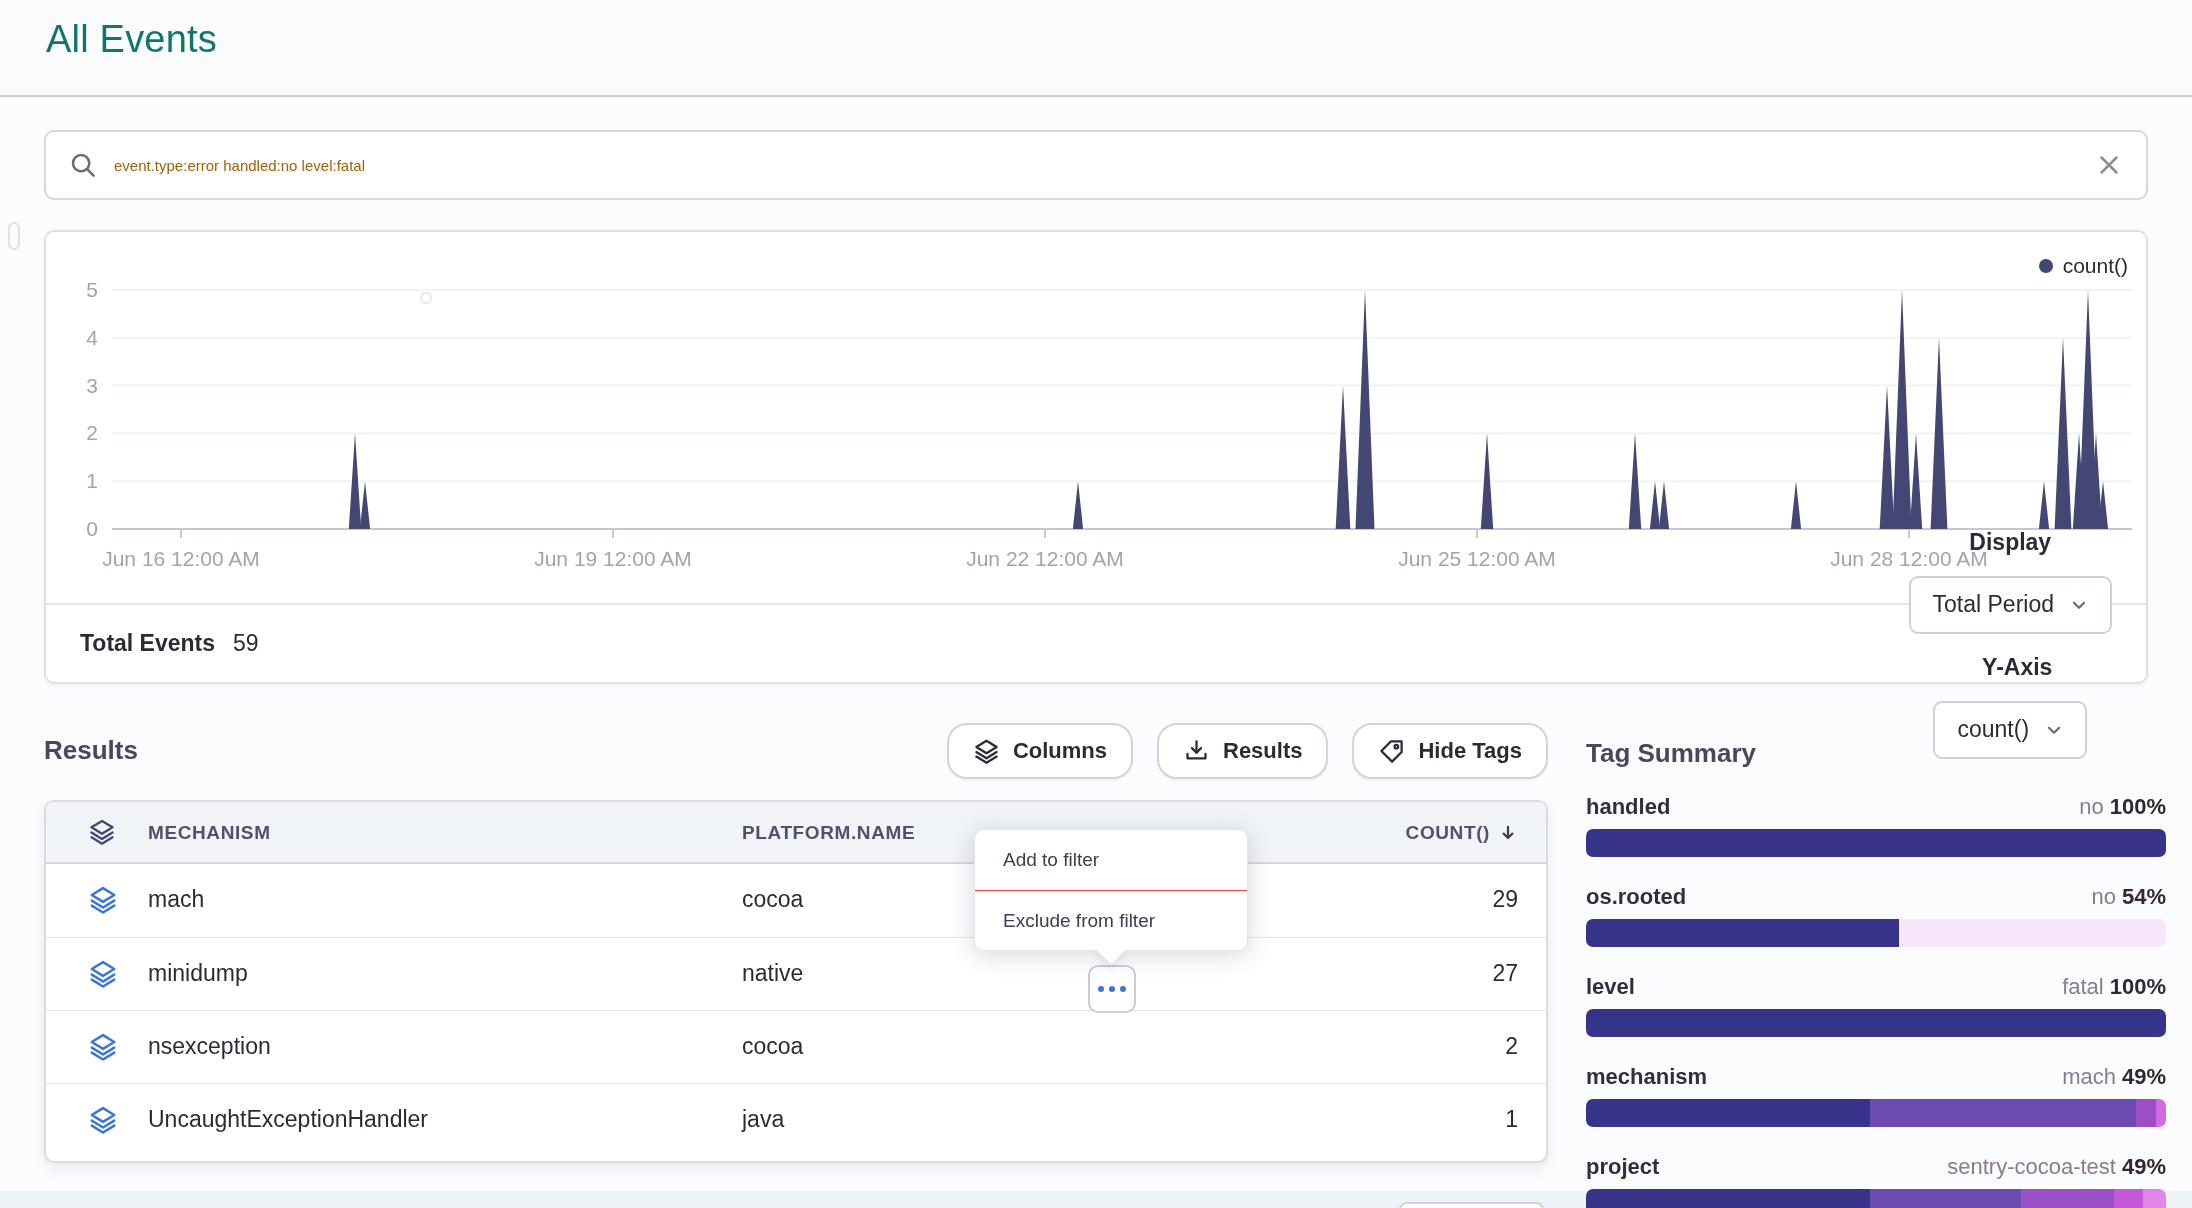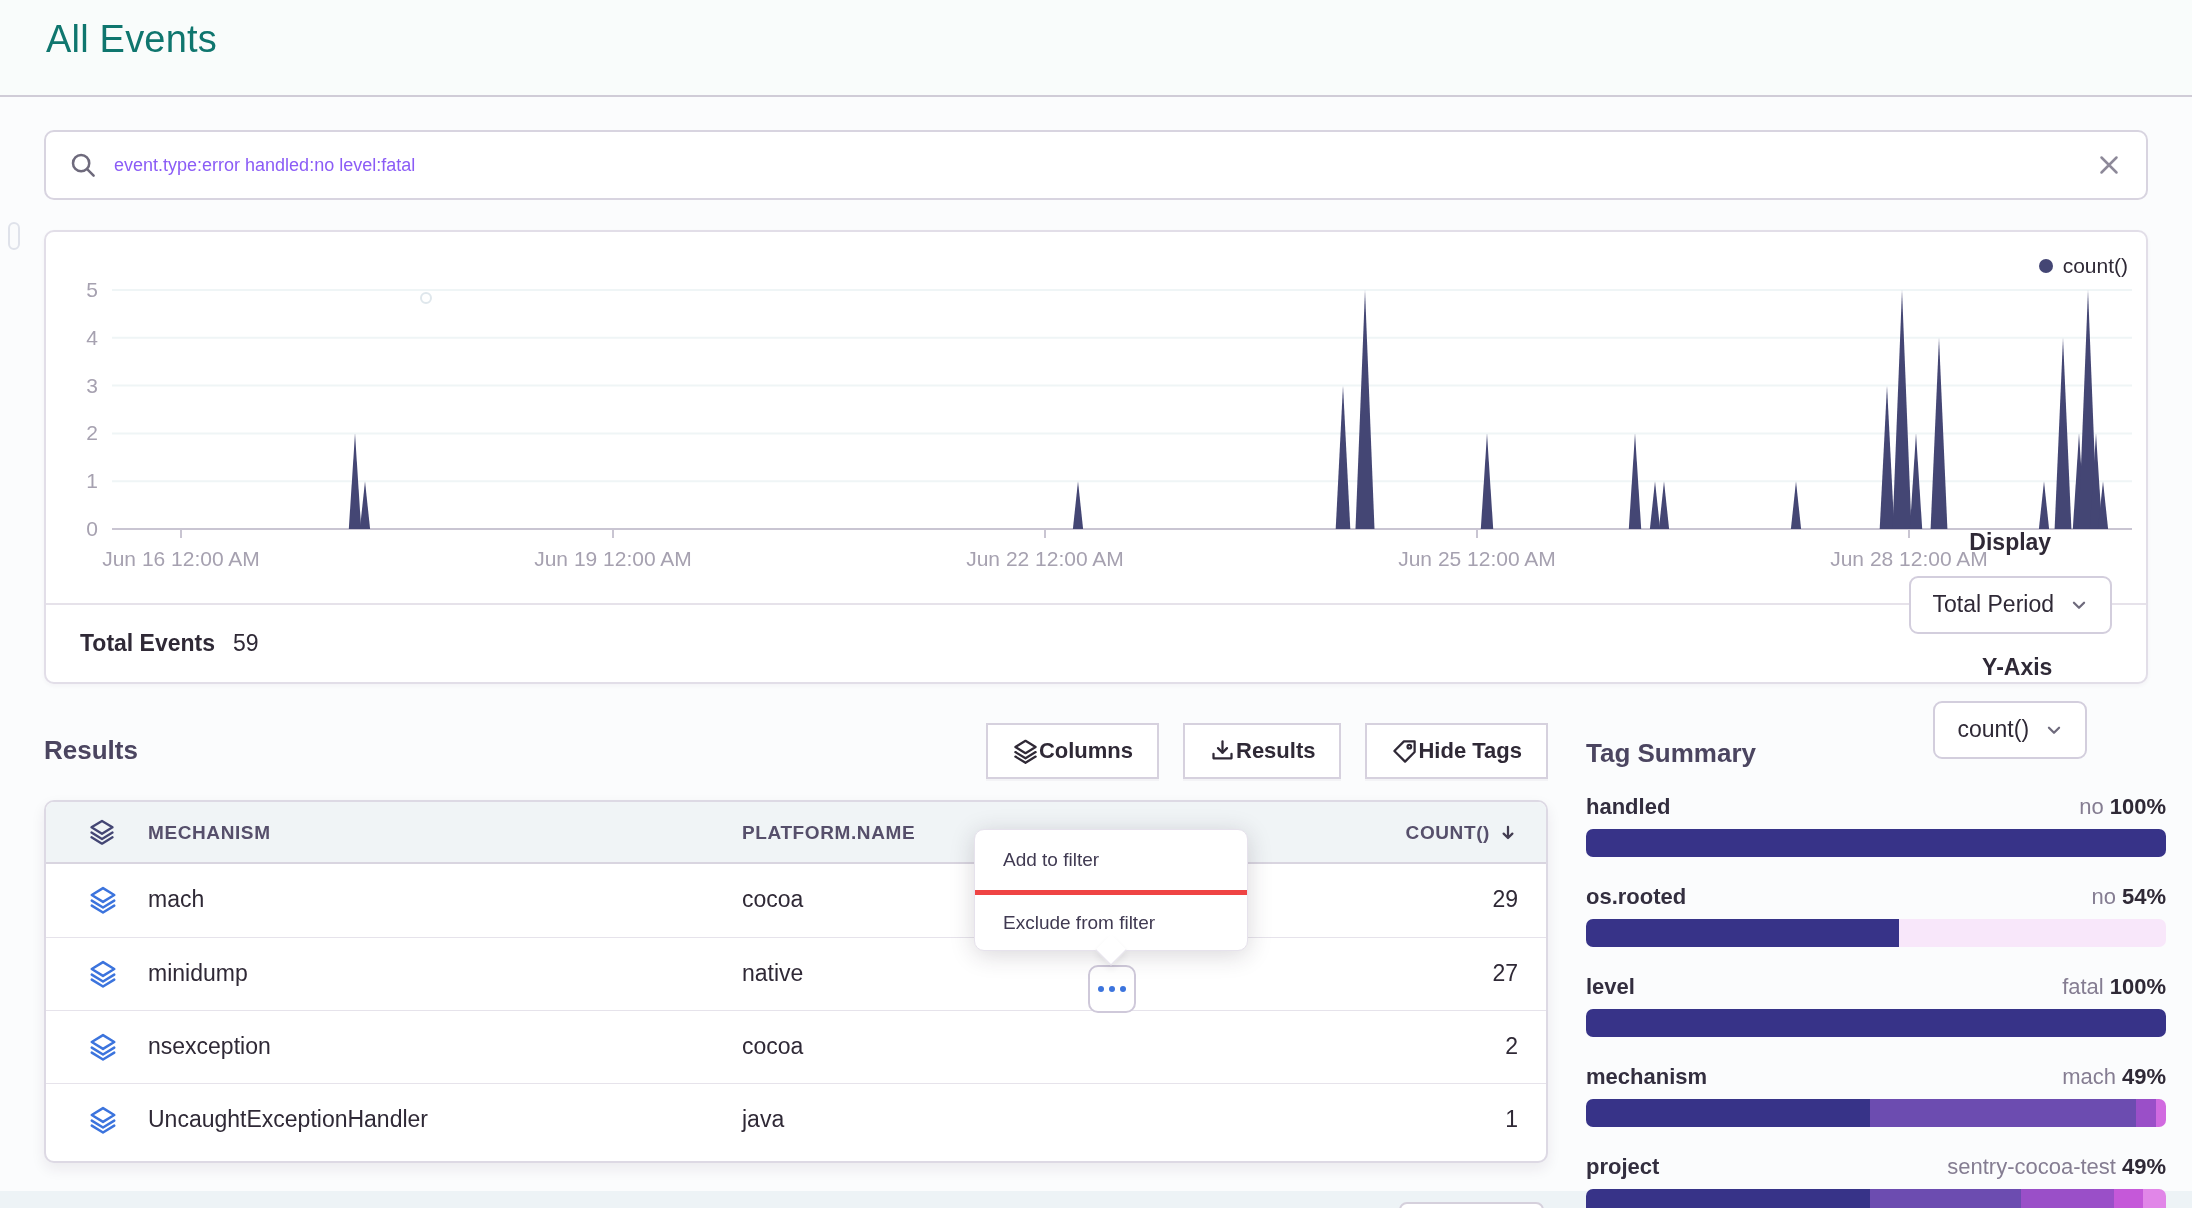--- a/index.html
+++ b/index.html
@@ -6,21 +6,21 @@
   body { font-family:"Liberation Sans", sans-serif; background:#fbfbfc; }
   .screen { position:relative; width:2192px; height:1208px; background:#fbfcfd; overflow:hidden; color:#2f2936; }
 
   
   .topbar { position:absolute; left:0; top:0; width:2192px; height:97px; background:#f9fcfb; border-bottom:2px solid #d0ccd7; z-index:3; }
   .page-title { position:absolute; left:46px; top:18px; font-size:38px; font-weight:400; color:#0f766e; letter-spacing:.2px; }
 
   
   .searchbar { position:absolute; left:44px; top:130px; width:2104px; height:70px; background:#fff; border:2px solid #d8d4e0; border-radius:10px; display:flex; align-items:center; padding:0 22px; gap:16px; z-index:2; }
   .searchbar svg.mag { width:30px; height:30px; flex:none; }
-  .searchbar input { flex:1; border:none; outline:none; font-family:inherit; font-size:18px; color:#8b5cf6; background:transparent; }
+  .searchbar input { flex:1; border:none; outline:none; font-family:inherit; font-size:15px; color:#a16207; background:transparent; }
   .searchbar .clear { width:30px; height:30px; flex:none; cursor:pointer; }
 
   .drag-handle { position:absolute; left:8px; top:222px; width:12px; height:28px; border:2px solid #dfe2ea; border-radius:7px; background:#fafbfc; z-index:2; }
 
   
   .chart-panel { position:absolute; left:44px; top:230px; width:2104px; height:454px; background:#fff; border:2px solid #e2dee8; border-radius:10px; box-shadow:0 2px 4px rgba(45,30,66,.04); z-index:2; }
   .legend { position:absolute; right:18px; top:22px; display:flex; align-items:center; gap:10px; font-size:21px; color:#2f2936; }
   .legend .dot { width:14px; height:14px; border-radius:50%; }
   #chartSvg { position:absolute; left:66px; top:58px; width:2020px; height:252px; overflow:visible; }
   .ylab { position:absolute; left:10px; width:42px; text-align:right; font-size:21px; color:#a6a1b0; line-height:26px; }
@@ -30,21 +30,21 @@
   .tot-value { font-size:23px; margin-left:18px; }
   .controls { margin-left:auto; display:flex; align-items:center; gap:20px;flex-direction:column; }
   .ctl-label { font-size:23px; font-weight:700; }
   .ctl-label.yx { margin-left:14px; }
   .select-btn { display:flex; align-items:center; gap:16px; height:58px; padding:0 22px; background:#fff; border:2px solid #d3cedd; border-radius:9px; font-family:inherit; font-size:23px; color:#2f2936; cursor:pointer; }
   .select-btn svg { width:18px; height:18px; }
 
   
   .results-title { position:absolute; left:44px; top:735px; font-size:26px; font-weight:700; color:#4b4560; z-index:2; }
   .btn-row { position:absolute; left:44px; top:723px; width:1504px; display:flex; justify-content:flex-end; gap:24px; z-index:2; }
-  .btn { display:flex; align-items:center; height:56px; padding:0 24px; background:#fff; border:2px solid #d6d1de; border-radius:0; font-family:inherit; font-size:22px; font-weight:700; color:#2f2936; box-shadow:0 2px 0 rgba(45,30,66,.04); cursor:pointer; }
+  .btn { display:flex; align-items:center; gap:13px; height:56px; padding:0 24px; background:#fff; border:2px solid #d6d1de; border-radius:20px; font-family:inherit; font-size:22px; font-weight:700; color:#2f2936; box-shadow:0 2px 0 rgba(45,30,66,.04); cursor:pointer; }
   .btn .btn-icon { width:27px; height:27px; display:flex; }
   .btn .btn-icon svg { width:27px; height:27px; }
 
   
   .rtable { position:absolute; left:44px; top:800px; width:1504px; height:363px; background:#fff; border:2px solid #ddd9e4; border-radius:10px; box-shadow:0 6px 14px rgba(45,30,66,.08); overflow:hidden; z-index:2; }
   .thead { position:relative; height:62px; background:#f0f4f6; border-bottom:2px solid #d9d5e0; }
   .th-icon { position:absolute; left:42px; top:16px; width:28px; height:28px; color:#444674; }
   .th-icon svg { width:28px; height:28px; }
   .th { position:absolute; top:20px; font-size:19px; font-weight:700; color:#564f6b; letter-spacing:.6px; }
   .th.mech { left:102px; } .th.plat { left:696px; }
@@ -56,21 +56,21 @@
   .row-icon svg { width:30px; height:30px; }
   .cell { position:absolute; top:0; line-height:71px; font-size:23px; color:#2f2936; white-space:nowrap; }
   .cell.mech { left:102px; } .cell.plat { left:696px; }
   .cell.cnt { right:28px; text-align:right; }
   .dots-btn { position:absolute; left:1042px; top:163px; width:48px; height:48px; background:#fff; border:2px solid #cfc9da; border-radius:10px; display:flex; align-items:center; justify-content:center; gap:5px; z-index:5; cursor:pointer; }
   .dots-btn i { width:6px; height:6px; border-radius:50%; background:#3c74dd; }
 
   
   .popup { position:absolute; left:974px; top:829px; width:274px; background:#fff; border:1px solid #e6e2ec; border-radius:10px; box-shadow:0 4px 24px rgba(43,34,51,.18); z-index:30; }
   .popup-item { height:60px; display:flex; align-items:center; padding-left:28px; font-size:19px; color:#403a52; cursor:pointer; }
-  .popup-item + .popup-item { border-top:5px solid #ef4444; }
+  .popup-item + .popup-item { border-top:1px solid #ef4444; }
   .popup-caret { position:absolute; left:125px; top:109px; width:22px; height:22px; background:#fff; border-right:1px solid #e6e2ec; border-bottom:1px solid #e6e2ec; transform:rotate(45deg); box-shadow:3px 3px 6px rgba(43,34,51,.08); }
 
   
   .tags-panel { position:absolute; left:1586px; top:738px; width:580px; z-index:4; }
   .tags-title { font-size:26px; font-weight:700; color:#4b4560; margin-bottom:25px; }
   .tag-section { margin-bottom:27px; }
   .tag-head { display:flex; justify-content:space-between; align-items:baseline; margin-bottom:9px; }
   .tag-name { font-size:22px; font-weight:700; color:#332e3f; }
   .tag-val { font-size:22px; color:#857d92; }
   .tag-val b { color:#2f2936; font-weight:700; margin-left:6px; }

